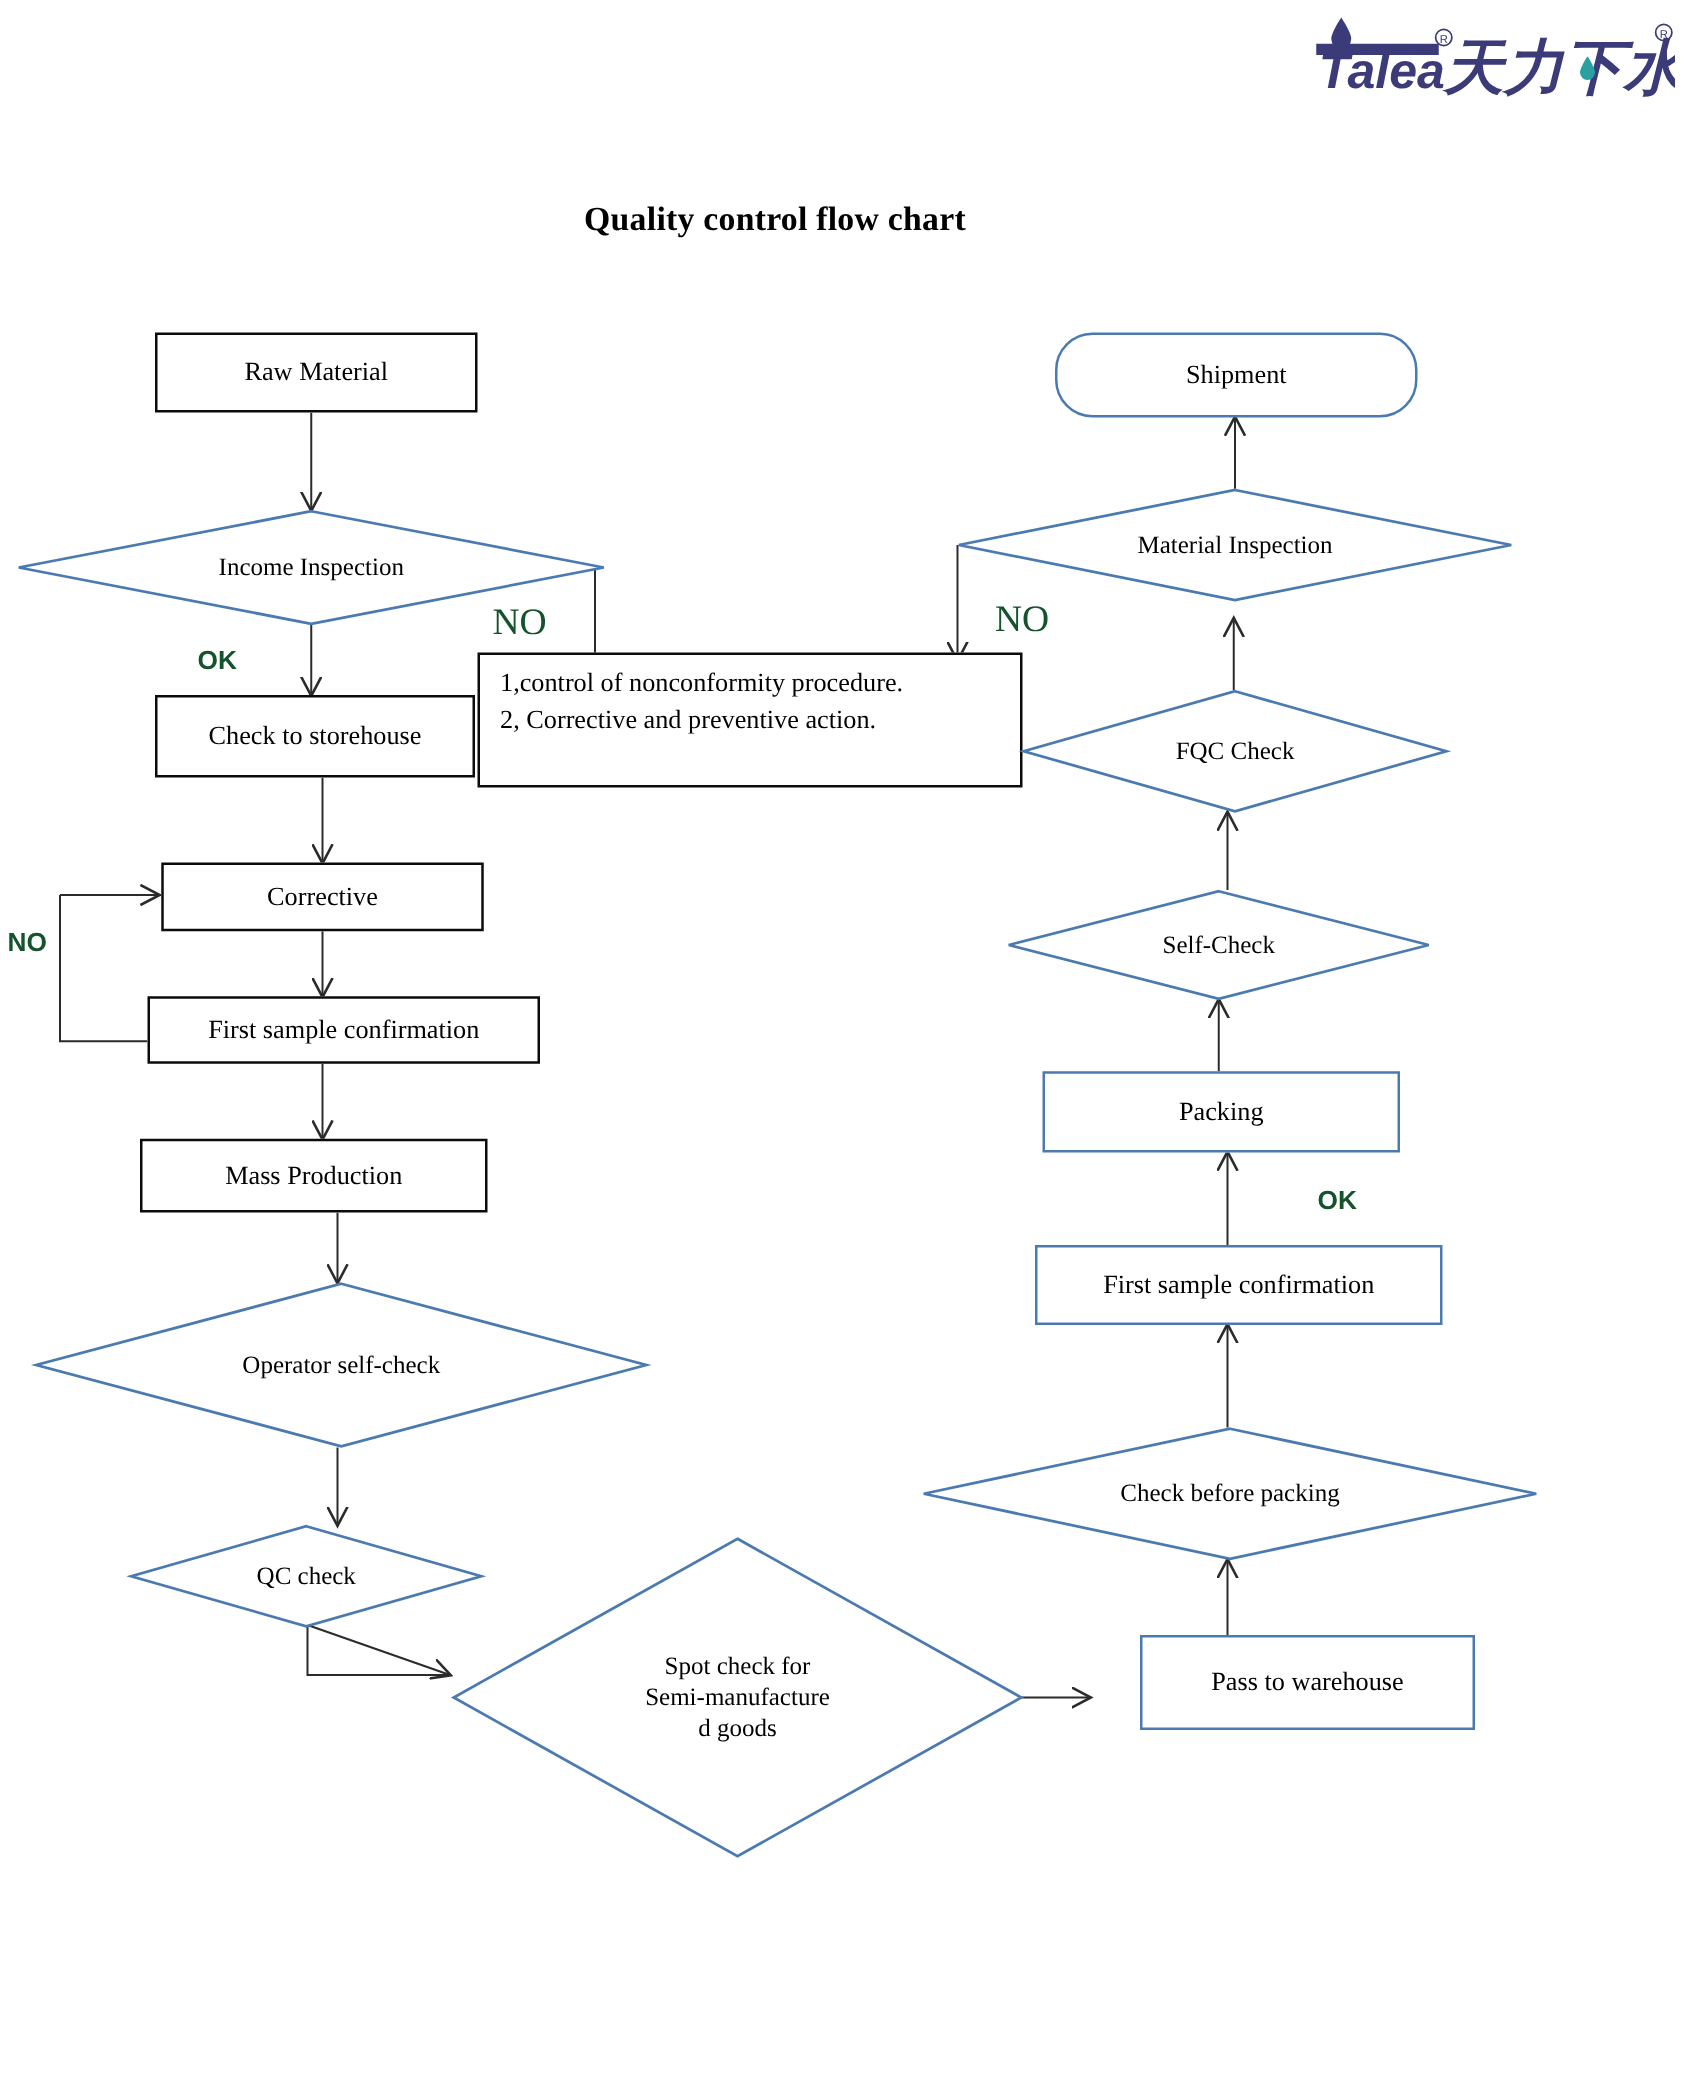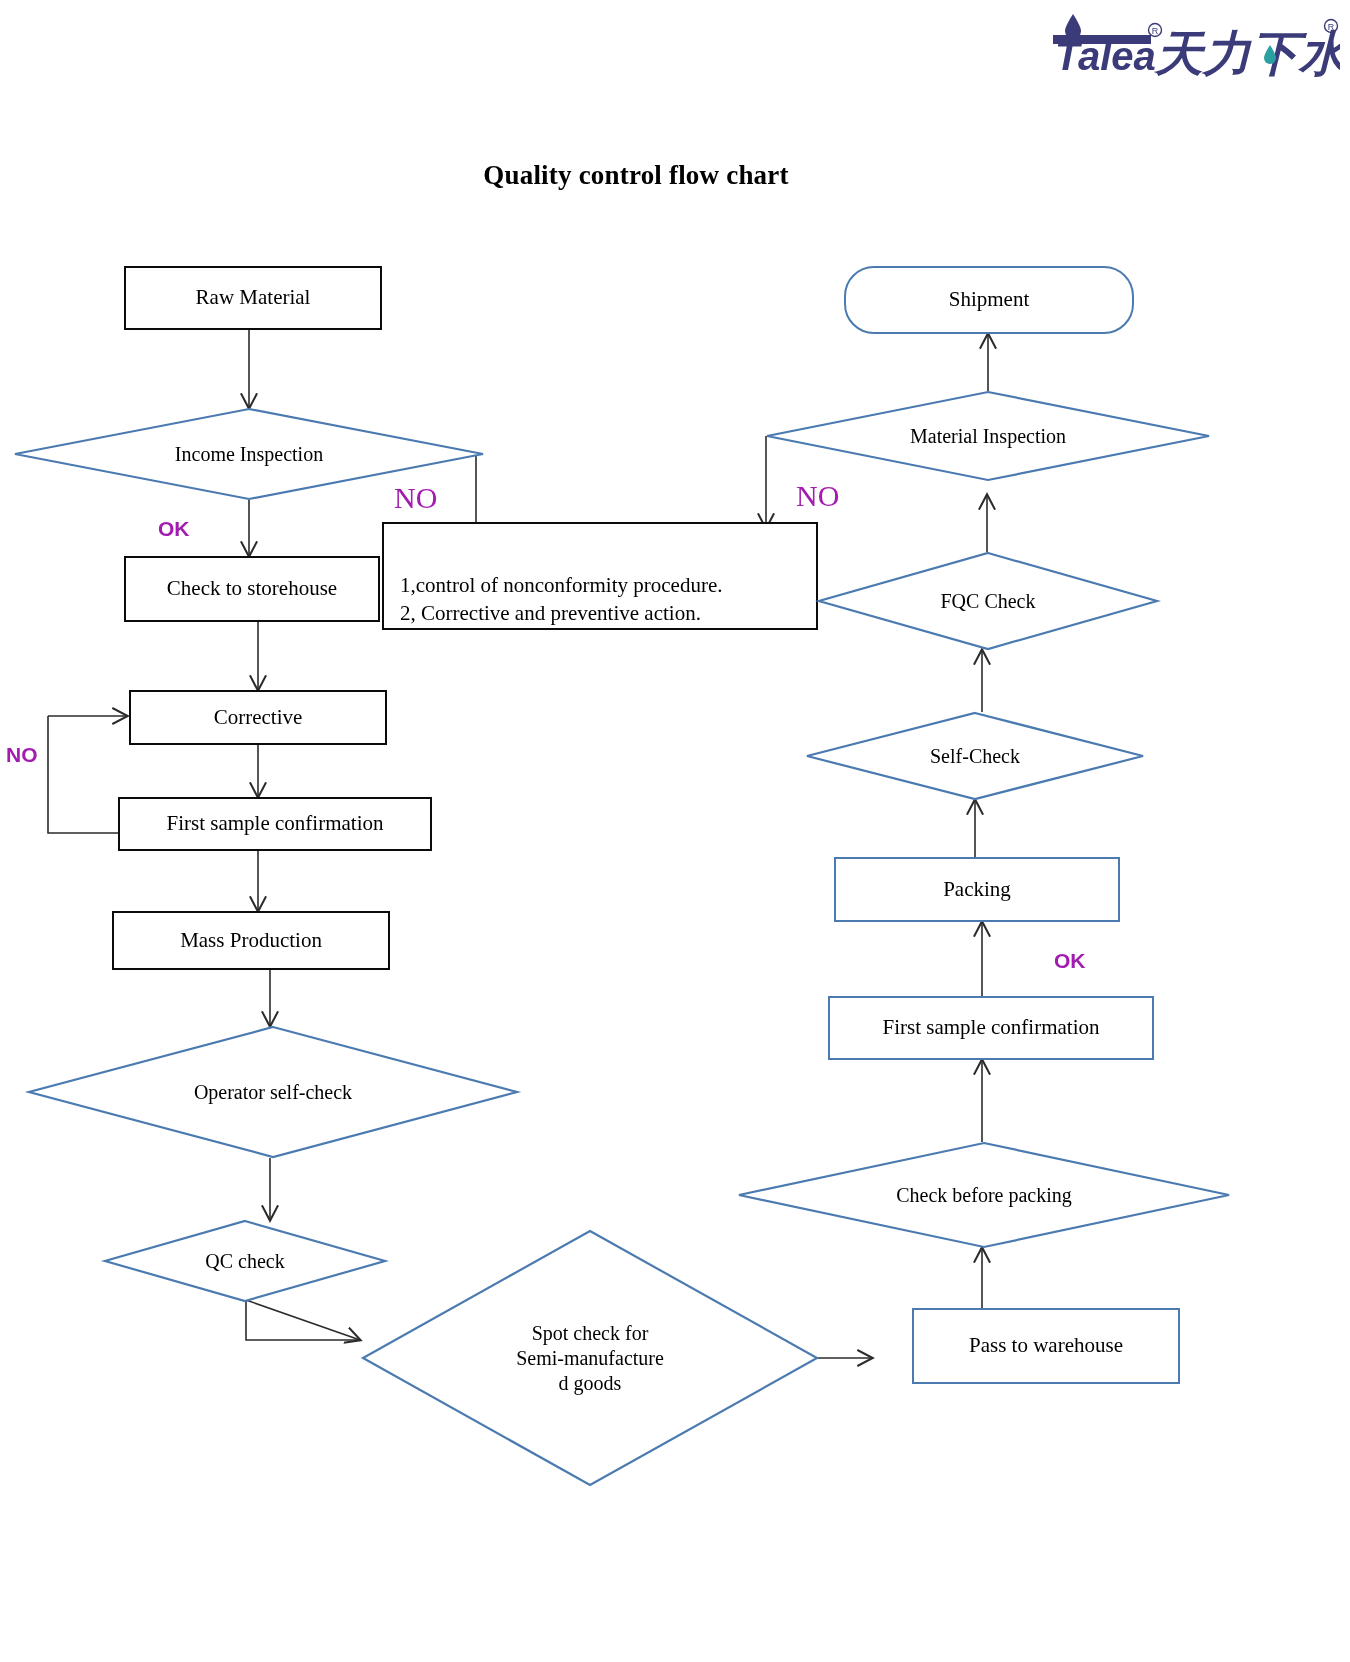--- a/index.html
+++ b/index.html
@@ -30,21 +30,20 @@
     position: absolute;
     top: 160px;
     left: 0;
     width: 1240px;
     text-align: center;
     font-size: 27px;
     font-weight: bold;
     letter-spacing: 0.2px;
     color: #000000;
     font-family: "Liberation Serif", "DejaVu Serif", serif;
-    padding-left: 16px;
   }
 
   
   #wires {
     position: absolute;
     top: 0; left: 0;
     width: 1350px;
     height: 1662px;
     pointer-events: none;
   }
@@ -70,21 +69,21 @@
   .rect.blue {
     border: 2.2px solid #4a7ab0;
   }
 
   .rect-label {
     font-size: 21px;
     padding: 0 6px;
   }
 
   .note {
-    align-items: flex-end;
+    align-items: flex-start;
     justify-content: flex-start;
     padding: 8px 0 0 16px;
     text-align: left;
   }
   .note-text {
     font-size: 21px;
     line-height: 1.36;
     white-space: pre-line;
     text-align: left;
   }
@@ -103,21 +102,21 @@
     text-align: center;
     font-size: 20px;
     line-height: 1.25;
     white-space: pre-line;
     color: #000;
   }
 
   
   .edge-label {
     position: absolute;
-    color: #a21caf;
+    color: #14532d;
   }
   .label-no-serif {
     font-family: "Liberation Serif", "DejaVu Serif", serif;
     font-size: 30px;
   }
   .label-bold-sans {
     font-family: "Liberation Sans", "DejaVu Sans", sans-serif;
     font-size: 21px;
     font-weight: bold;
   }

